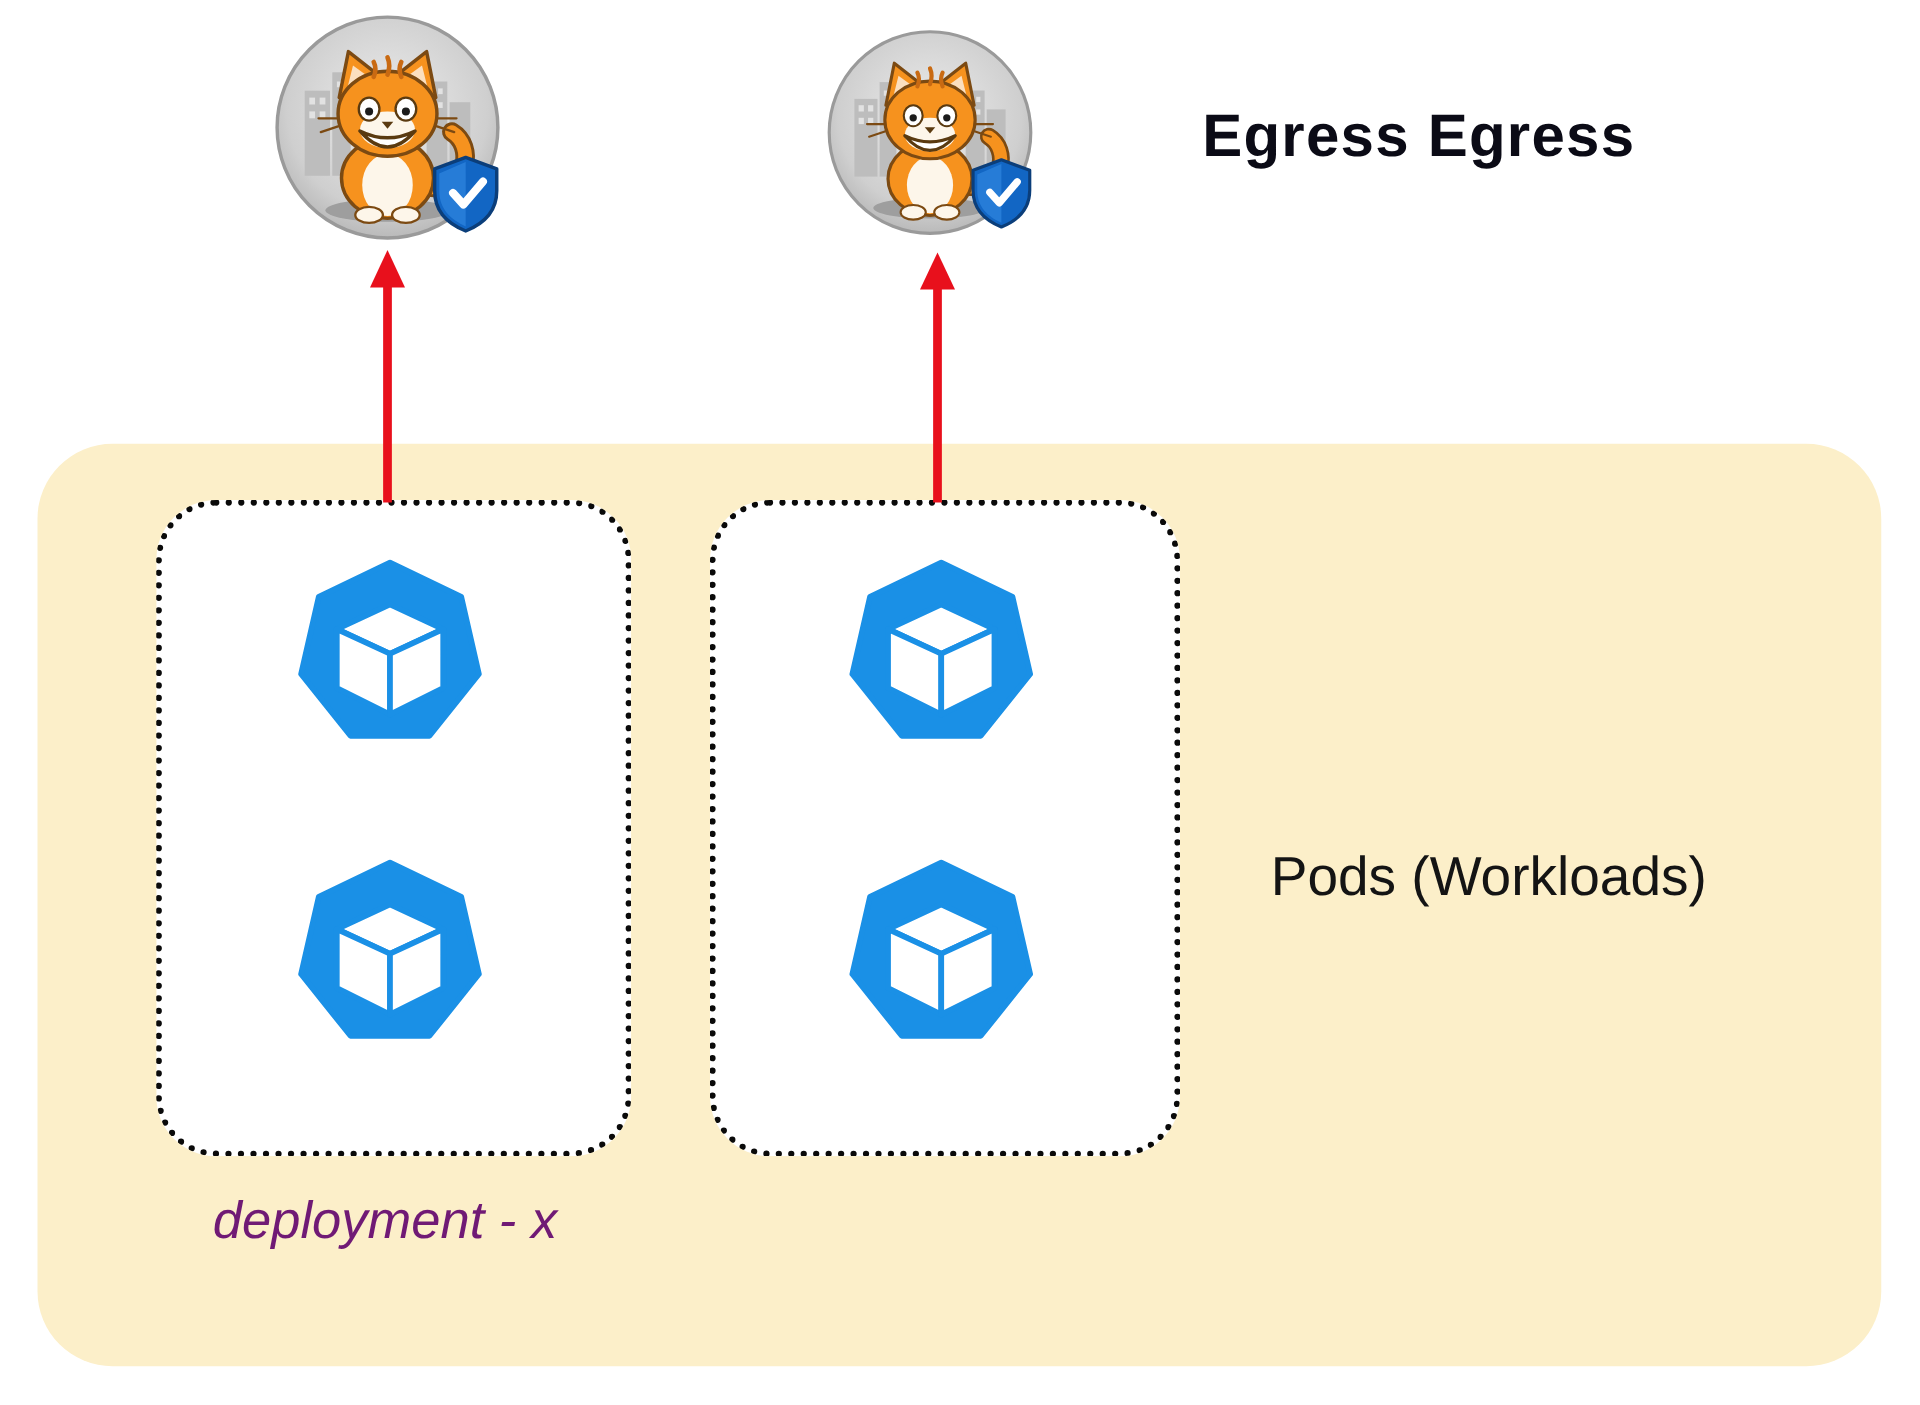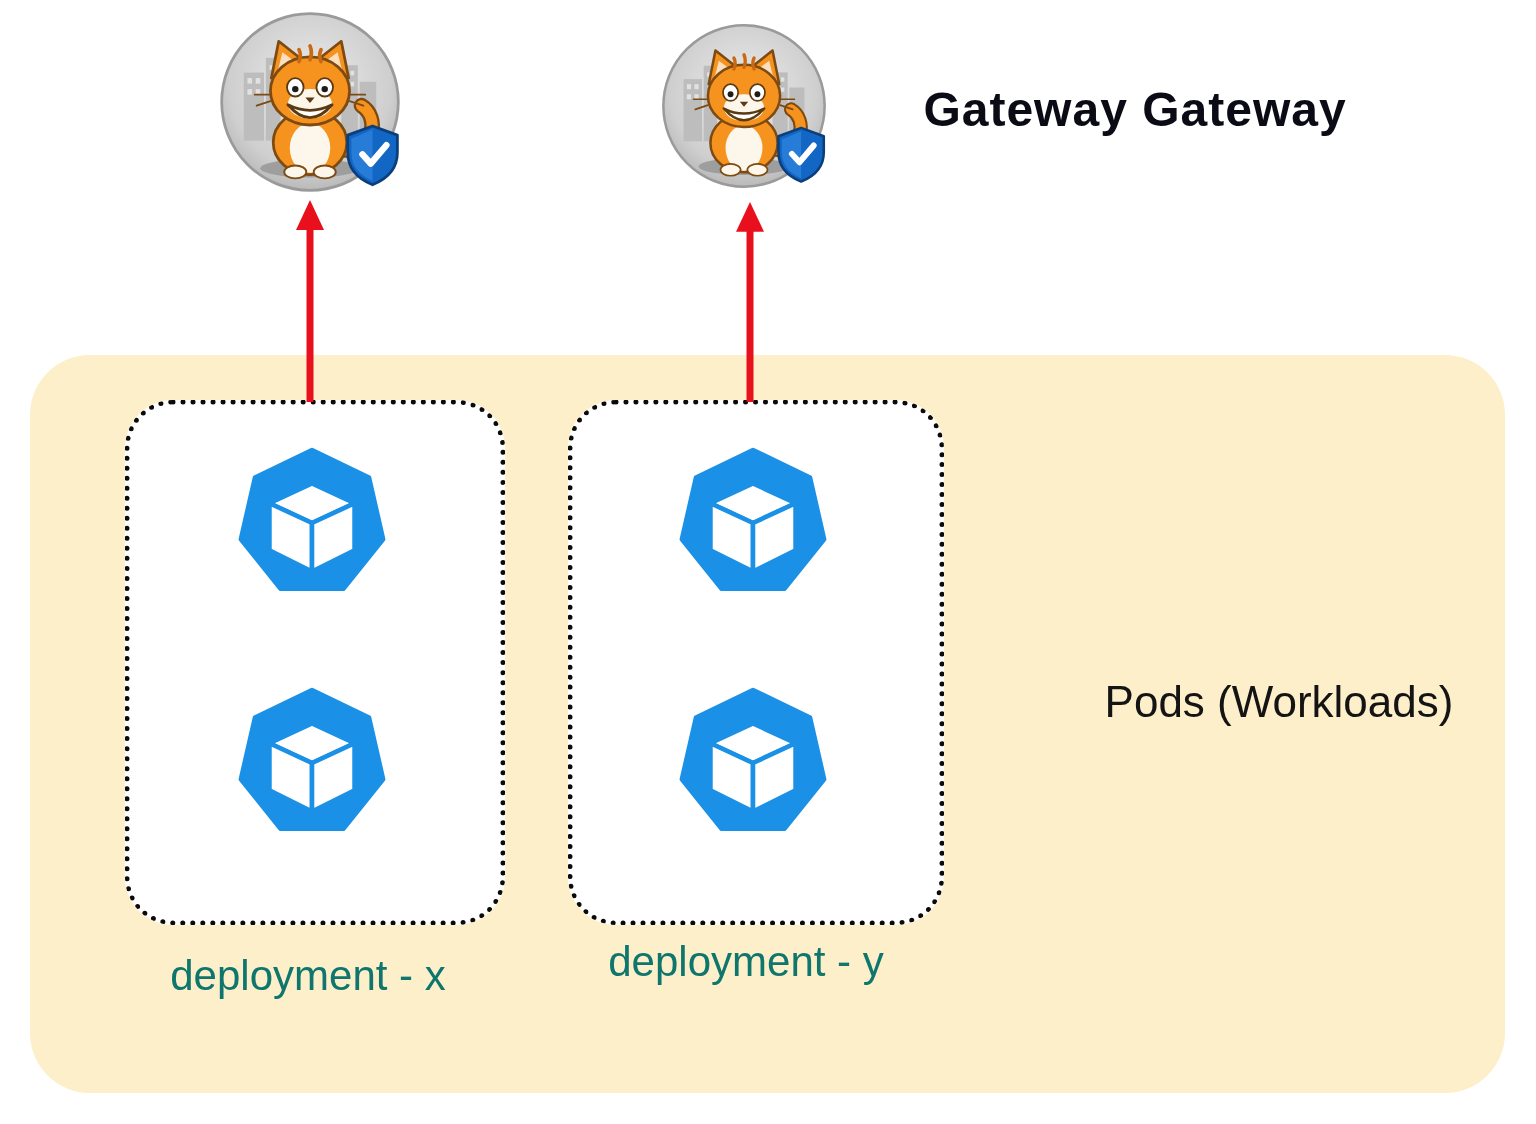--- a/index.html
+++ b/index.html
@@ -34,37 +34,38 @@
   .pod.p1{top:42px;}
   .pod.p2{top:282px;}
   .deployment-box.x .pod{left:106px;}
   .deployment-box.y .pod{left:104px;}
   
   .deploy-label{
     position:absolute;
     width:380px;
     text-align:center;
     font-size:42px;
-    color:#0f766e;
+    color:#701a75;
+    font-style:italic;
   }
   .deploy-label.x{left:118px;top:952px;}
   .deploy-label.y{left:556px;top:938px;}
   .egress-title{
     position:absolute;
     left:905px;top:82px;
     width:460px;
     text-align:center;
     font-size:48px;
     font-weight:800;
     color:#0b0b16;
     letter-spacing:1px;
   }
   .namespace-label{
     position:absolute;
-    left:1034px;top:672px;
+    left:946px;top:672px;
     width:490px;
     text-align:center;
     font-size:44px;
     line-height:1.35;
     color:#141414;
   }
   
   .cat-badge{position:absolute;}
   .cat-badge.c1{left:218px;top:10px;width:184px;height:184px;}
   .cat-badge.c2{left:660px;top:22px;width:168px;height:168px;}
@@ -179,23 +180,22 @@
   <div class="deployment-box y">
     <svg class="pod p1">
         <use href="#sym-pod"></use>
       </svg>
     <svg class="pod p2">
         <use href="#sym-pod"></use>
       </svg>
   </div>
 
   <div class="deploy-label x">deployment - x</div>
-  <div class="deploy-label y">deployment - y</div>
-
-  <div class="egress-title">Gateway Gateway</div>
+
+  <div class="egress-title">Egress Egress</div>
 
   <div class="namespace-label">
     <div>Pods (Workloads)</div>
   </div>
 
   <div class="cat-badge c1">
     <svg viewBox="0 0 200 200">
         <use href="#sym-cat"></use>
       </svg>
   </div>

